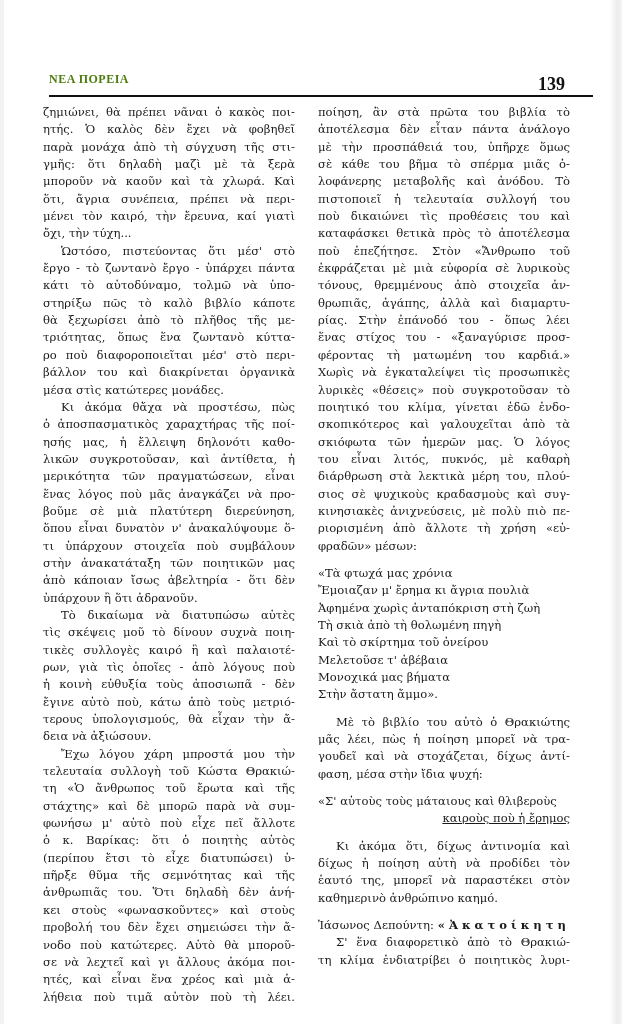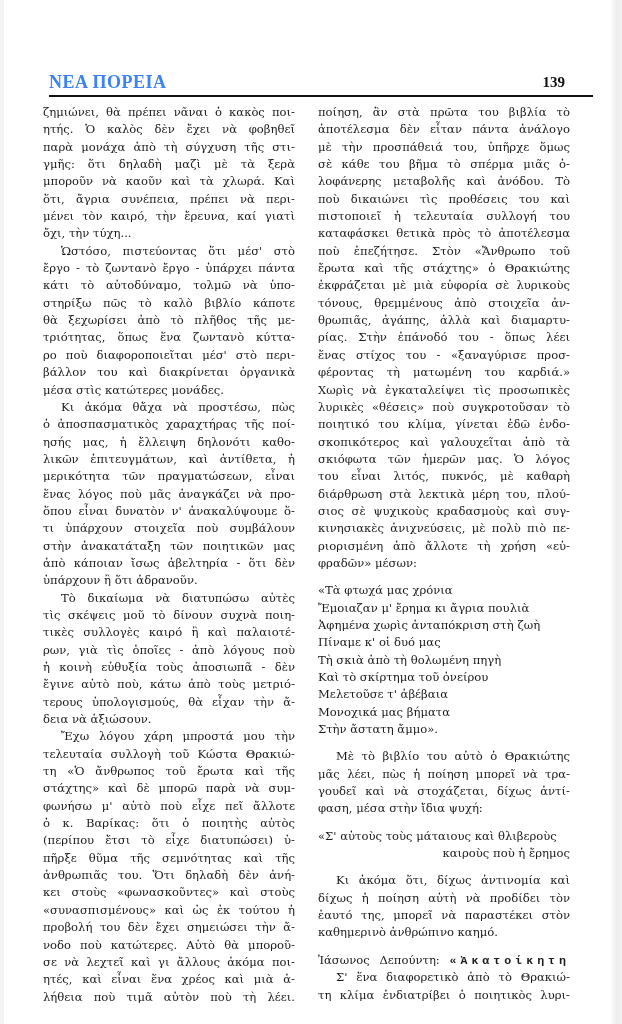--- a/index.html
+++ b/index.html
@@ -17,45 +17,45 @@
   .scan-edge-left {
     position: absolute; top: 0; left: 0; width: 4px; height: 1024px;
     background: #f3f3f3;
   }
   .header {
     position: absolute; left: 49px; top: 72px; width: 546px; height: 22px;
   }
   .running-head {
     position: absolute; left: 0; top: 0;
     font-family: "Liberation Serif", serif; font-weight: bold;
-    font-size: 18px; letter-spacing: 0.5px; color: #3b82f6;
+    font-size: 12px; letter-spacing: 0.5px; color: #4d7c0f;
   }
   .page-number {
     position: absolute; right: 30px; top: 2px;
     font-family: "Liberation Serif", serif; font-weight: bold;
-    font-size: 15px; color: #111;
+    font-size: 18px; color: #111;
   }
   .rule {
     position: absolute; left: 49px; top: 95px; width: 544px; height: 2px;
     background: #111;
   }
   .col {
     position: absolute; top: 104px;
     font-family: "DejaVu Serif", serif; font-size: 11.6px;
     line-height: 17.35px; color: #1a1a1a;
   }
   .col-left { left: 43px; width: 252px; }
   .col-right { left: 318px; width: 252px; }
   .line { white-space: nowrap; display: block; text-align: justify; text-align-last: justify; height: 17.35px; overflow: visible; }
   .line.last { text-align-last: left; }
   .indent { padding-left: 18px; }
   .gap { height: 10px; }
   .verse .line { text-align-last: left; }
-  .right-align { text-align: center; text-align-last: right !important; }
-  .bold { font-weight: bold; font-family: Liberation Mono, monospace; }
+  .right-align { text-align: center; text-align-last: right !important; text-decoration: underline; }
+  .bold { font-weight: bold; }
 </style>
 </head>
 <body>
 
 <div class="scan-edge-left"></div>
 <div class="scan-edge"></div>
 
 <div class="header">
   <span class="running-head">ΝΕΑ ΠΟΡΕΙΑ</span>
   <span class="page-number">139</span>
@@ -76,23 +76,24 @@
     <span class="line">κάτι τὸ αὐτοδύναμο, τολμῶ νὰ ὑπο-</span>
     <span class="line">στηρίξω πῶς τὸ καλὸ βιβλίο κάποτε</span>
     <span class="line">θὰ ξεχωρίσει ἀπὸ τὸ πλῆθος τῆς με-</span>
     <span class="line">τριότητας, ὅπως ἕνα ζωντανὸ κύττα-</span>
     <span class="line">ρο ποὺ διαφοροποιεῖται μέσ' στὸ περι-</span>
     <span class="line">βάλλον του καὶ διακρίνεται ὀργανικὰ</span>
     <span class="line last">μέσα στὶς κατώτερες μονάδες.</span>
     <span class="line indent">Κι ἀκόμα θἄχα νὰ προστέσω, πὼς</span>
     <span class="line">ὁ ἀποσπασματικὸς χαραχτήρας τῆς ποί-</span>
     <span class="line">ησής μας, ἡ ἔλλειψη δηλονότι καθο-</span>
-    <span class="line">λικῶν ἐπιτευγμάτων, καὶ ἀντίθετα, ἡ</span>
+    <span class="line">λικῶν συγκροτοῦσαν, καὶ ἀντίθετα, ἡ</span>
     <span class="line">μερικότητα τῶν πραγματώσεων, εἶναι</span>
     <span class="line">ἕνας λόγος ποὺ μᾶς ἀναγκάζει νὰ προ-</span>
+    <span class="line">βοῦμε σὲ μιὰ πλατύτερη διερεύνηση,</span>
     <span class="line">ὅπου εἶναι δυνατὸν ν' ἀνακαλύψουμε ὅ-</span>
     <span class="line">τι ὑπάρχουν στοιχεῖα ποὺ συμβάλουν</span>
     <span class="line">στὴν ἀνακατάταξη τῶν ποιητικῶν μας</span>
     <span class="line">ἀπὸ κάποιαν ἴσως ἀβελτηρία - ὅτι δὲν</span>
     <span class="line last">ὑπάρχουν ἢ ὅτι ἀδρανοῦν.</span>
     <span class="line indent">Τὸ δικαίωμα νὰ διατυπώσω αὐτὲς</span>
     <span class="line">τὶς σκέψεις μοῦ τὸ δίνουν συχνὰ ποιη-</span>
     <span class="line">τικὲς συλλογὲς καιρό ἢ καὶ παλαιοτέ-</span>
     <span class="line">ρων, γιὰ τὶς ὁποῖες - ἀπὸ λόγους ποὺ</span>
     <span class="line">ἡ κοινὴ εὐθυξία τοὺς ἀποσιωπᾶ - δὲν</span>
@@ -102,40 +103,38 @@
     <span class="line indent">Ἔχω λόγου χάρη μπροστά μου τὴν</span>
     <span class="line">τελευταία συλλογὴ τοῦ Κώστα Θρακιώ-</span>
     <span class="line">τη «Ὁ ἄνθρωπος τοῦ ἔρωτα καὶ τῆς</span>
     <span class="line">στάχτης» καὶ δὲ μπορῶ παρὰ νὰ συμ-</span>
     <span class="line">φωνήσω μ' αὐτὸ ποὺ εἶχε πεῖ ἄλλοτε</span>
     <span class="line">ὁ κ. Βαρίκας: ὅτι ὁ ποιητὴς αὐτὸς</span>
     <span class="line">(περίπου ἔτσι τὸ εἶχε διατυπώσει) ὑ-</span>
     <span class="line">πῆρξε θῦμα τῆς σεμνότητας καὶ τῆς</span>
     <span class="line">ἀνθρωπιᾶς του. Ὅτι δηλαδὴ δὲν ἀνή-</span>
     <span class="line">κει στοὺς «φωνασκοῦντες» καὶ στοὺς</span>
-    <span class="line">«συνασπισμένους» καὶ ὡς ἐκ τούτου ἡ</span>
     <span class="line">προβολή του δὲν ἔχει σημειώσει τὴν ἄ-</span>
     <span class="line">νοδο ποὺ κατώτερες. Αὐτὸ θὰ μποροῦ-</span>
     <span class="line">σε νὰ λεχτεῖ καὶ γι ἄλλους ἀκόμα ποι-</span>
     <span class="line">ητές, καὶ εἶναι ἕνα χρέος καὶ μιὰ ἀ-</span>
     <span class="line">λήθεια ποὺ τιμᾶ αὐτὸν ποὺ τὴ λέει.</span>
   </div>
 
 <div class="col col-right">
   <div id="r-para1">
       <span class="line">ποίηση, ἂν στὰ πρῶτα του βιβλία τὸ</span>
       <span class="line">ἀποτέλεσμα δὲν εἶταν πάντα ἀνάλογο</span>
       <span class="line">μὲ τὴν προσπάθειά του, ὑπῆρχε ὅμως</span>
       <span class="line">σὲ κάθε του βῆμα τὸ σπέρμα μιᾶς ὁ-</span>
       <span class="line">λοφάνερης μεταβολῆς καὶ ἀνόδου. Τὸ</span>
+      <span class="line">πιστοποιεῖ ἡ τελευταία συλλογή του</span>
       <span class="line">ποὺ δικαιώνει τὶς προθέσεις του καὶ</span>
-      <span class="line">πιστοποιεῖ ἡ τελευταία συλλογή του</span>
       <span class="line">καταφάσκει θετικὰ πρὸς τὸ ἀποτέλεσμα</span>
       <span class="line">ποὺ ἐπεζήτησε. Στὸν «Ἄνθρωπο τοῦ</span>
-      <span class="line">ἔρωτα καὶ τῆς στάχτης» ὁ Θρακιώτης</span>
       <span class="line">ἐκφράζεται μὲ μιὰ εὐφορία σὲ λυρικοὺς</span>
       <span class="line">τόνους, θρεμμένους ἀπὸ στοιχεῖα ἀν-</span>
       <span class="line">θρωπιᾶς, ἀγάπης, ἀλλὰ καὶ διαμαρτυ-</span>
       <span class="line">ρίας. Στὴν ἐπάνοδό του - ὅπως λέει</span>
       <span class="line">ἕνας στίχος του - «ξαναγύρισε προσ-</span>
       <span class="line">φέροντας τὴ ματωμένη του καρδιά.»</span>
       <span class="line">Χωρὶς νὰ ἐγκαταλείψει τὶς προσωπικὲς</span>
       <span class="line">λυρικὲς «θέσεις» ποὺ συγκροτοῦσαν τὸ</span>
       <span class="line">ποιητικό του κλίμα, γίνεται ἐδῶ ἐνδο-</span>
       <span class="line">σκοπικότερος καὶ γαλουχεῖται ἀπὸ τὰ</span>
@@ -145,21 +144,20 @@
       <span class="line">σιος σὲ ψυχικοὺς κραδασμοὺς καὶ συγ-</span>
       <span class="line">κινησιακὲς ἀνιχνεύσεις, μὲ πολὺ πιὸ πε-</span>
       <span class="line">ριορισμένη ἀπὸ ἄλλοτε τὴ χρήση «εὐ-</span>
       <span class="line last">φραδῶν» μέσων:</span>
     </div>
   <div class="gap"></div>
   <div id="r-verse1" class="verse">
       <span class="line">«Τὰ φτωχά μας χρόνια</span>
       <span class="line">Ἔμοιαζαν μ' ἔρημα κι ἄγρια πουλιὰ</span>
       <span class="line">Ἀφημένα χωρὶς ἀνταπόκριση στὴ ζωὴ</span>
-      <span class="line">Πίναμε κ' οἱ δυό μας</span>
       <span class="line">Τὴ σκιὰ ἀπὸ τὴ θολωμένη πηγὴ</span>
       <span class="line">Καὶ τὸ σκίρτημα τοῦ ὀνείρου</span>
       <span class="line">Μελετοῦσε τ' ἀβέβαια</span>
       <span class="line">Μονοχικά μας βήματα</span>
       <span class="line">Στὴν ἄστατη ἄμμο».</span>
     </div>
   <div class="gap"></div>
   <div id="r-para2">
       <span class="line indent">Μὲ τὸ βιβλίο του αὐτὸ ὁ Θρακιώτης</span>
       <span class="line">μᾶς λέει, πὼς ἡ ποίηση μπορεῖ νὰ τρα-</span>

